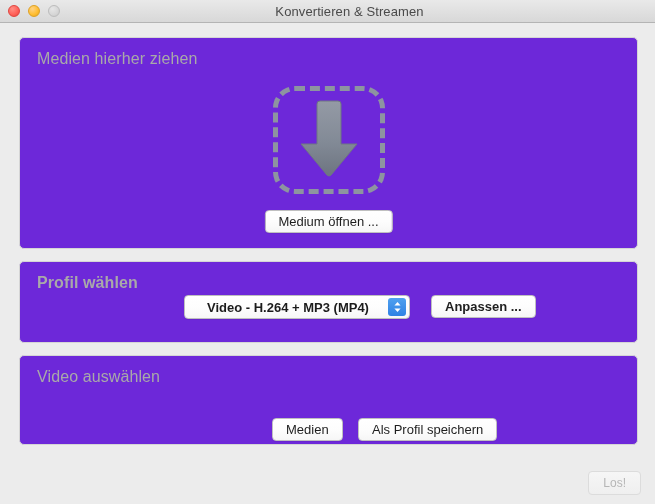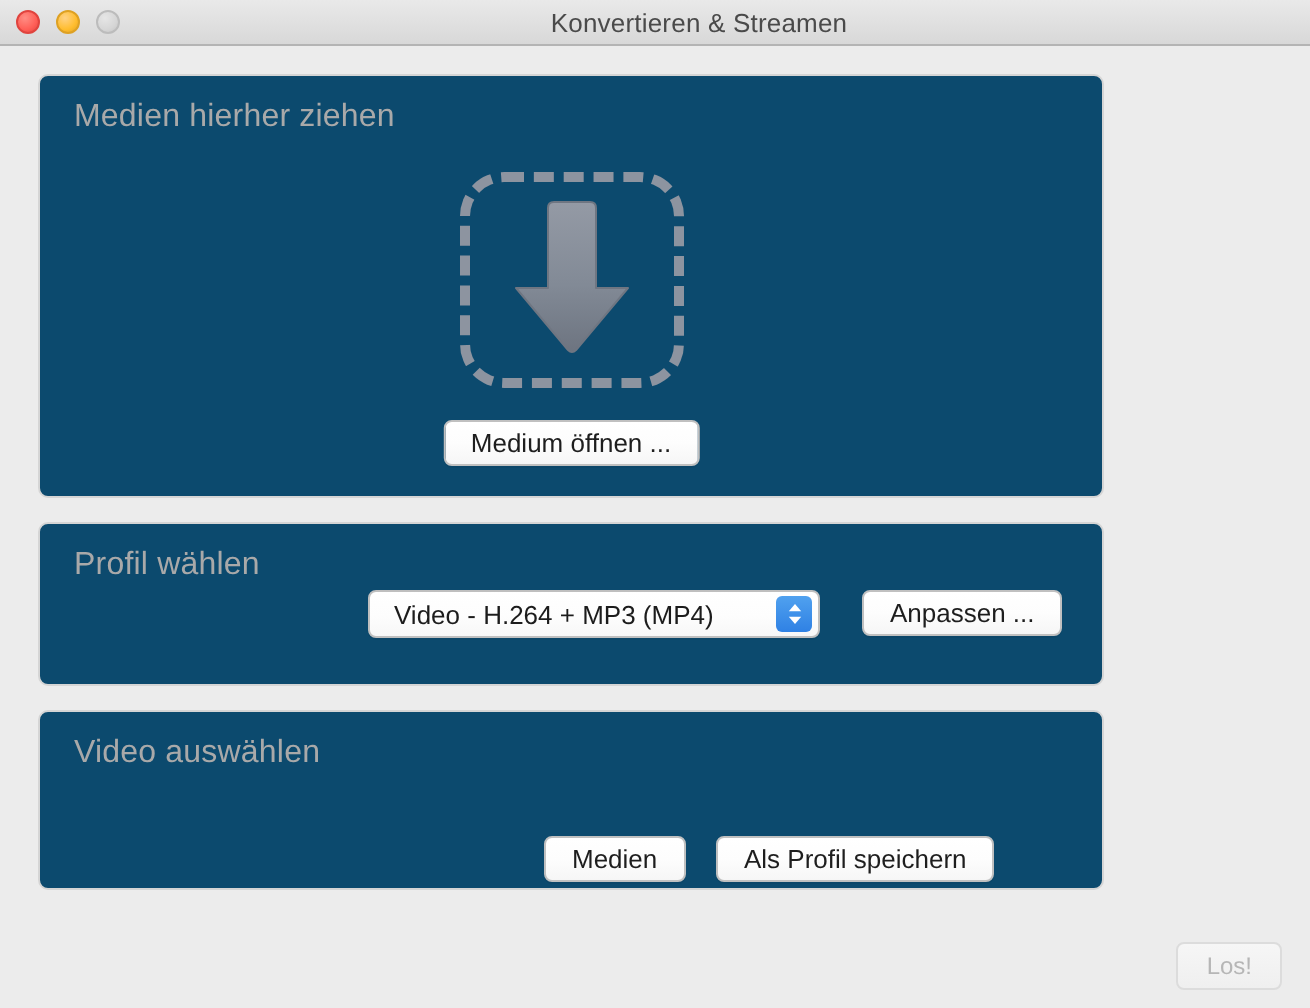--- a/index.html
+++ b/index.html
@@ -72,37 +72,37 @@
   
   .content {
     position: relative;
     height: 482px;
     background: #ececec;
   }
 
   .panel {
     position: absolute;
     left: 19px;
-    width: 533px;
-    background: #0c4a6e;
+    width: 619px;
+    background: #6d28d9;
     border: 1px solid #d5d5d5;
     border-radius: 5px;
     box-sizing: border-box;
   }
   .panel-title {
     position: absolute;
     left: 17px;
     top: 12px;
     font-size: 16px;
     color: #a9a9a9;
     letter-spacing: 0.1px;
   }
 
   #panel-drop  { top: 14px;  height: 212px; }
-  #panel-profile { top: 238px; height: 82px; }
+  #panel-profile { top: 238px; height: 82px; font-weight: bold; }
   #panel-dest  { top: 332px; height: 90px; }
 
   
   .dropzone {
     position: absolute;
     left: 50%;
     transform: translateX(-50%);
     top: 48px;
     width: 112px;
     height: 108px;
@@ -152,21 +152,21 @@
     height: 24px;
     background: linear-gradient(to bottom, #ffffff 0%, #fdfdfd 55%, #f7f7f7 100%);
     border: 1px solid #bfbfbf;
     border-radius: 4px;
     box-shadow: 0 1px 0 rgba(0,0,0,0.05);
     box-sizing: border-box;
     display: flex;
     align-items: center;
   }
   .select-value {
-    padding-left: 12px;
+    padding-left: 22px;
     font-size: 13px;
     color: #1c1c1c;
     white-space: nowrap;
   }
   .stepper {
     position: absolute;
     right: 3px;
     top: 2px;
     width: 18px;
     height: 18px;

